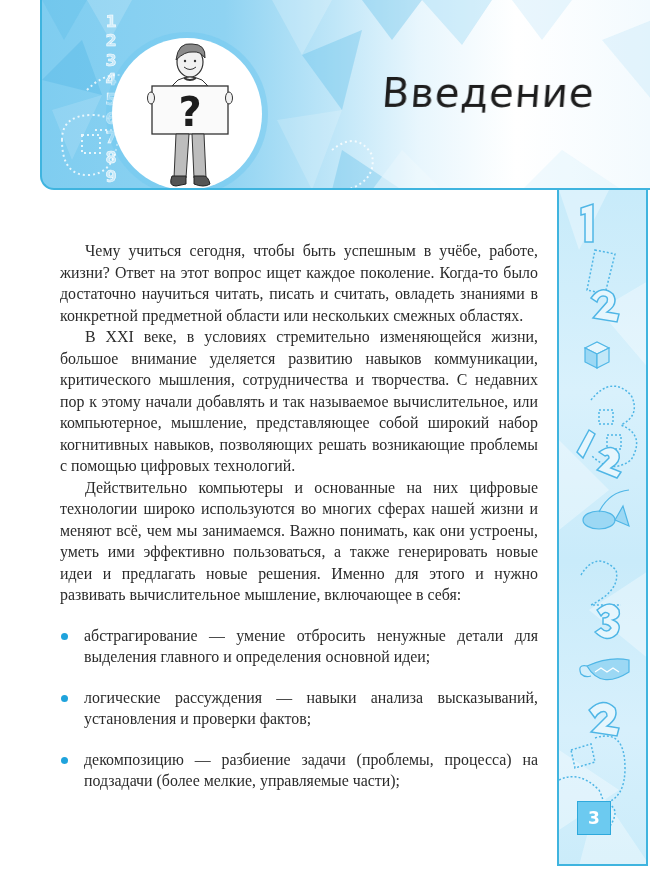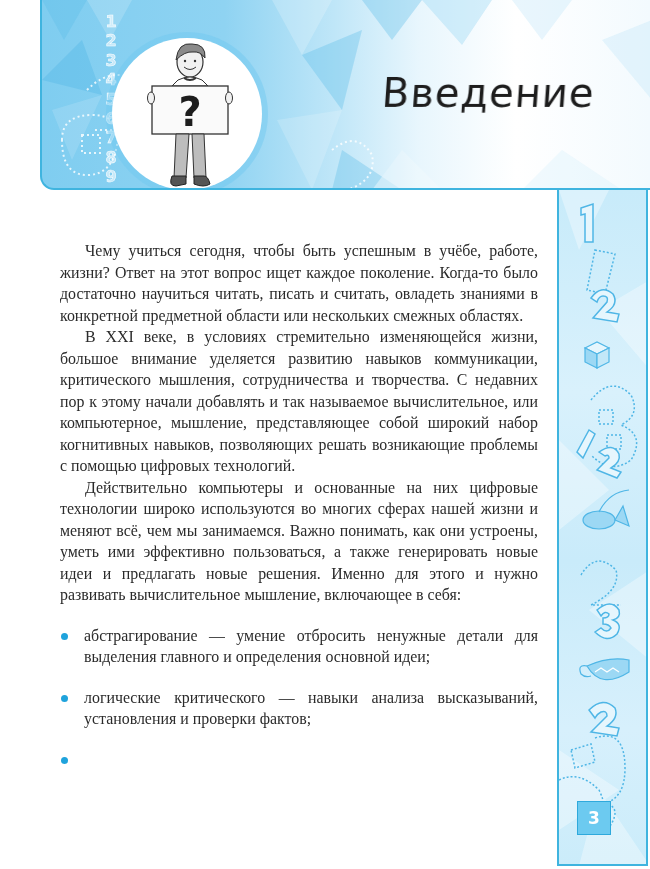--- a/index.html
+++ b/index.html
@@ -193,16 +193,16 @@
   </svg>
   <div class="page-badge">3</div>
 </div>
 
 <div class="content">
   <p>Чему учиться сегодня, чтобы быть успешным в учёбе, работе, жизни? Ответ на этот вопрос ищет каждое поколение. Когда-то было достаточно научиться читать, писать и считать, овладеть знаниями в конкретной предметной области или нескольких смежных областях.</p>
   <p>В XXI веке, в условиях стремительно изменяющейся жизни, большое внимание уделяется развитию навыков коммуникации, критического мышления, сотрудничества и творчества. С недавних пор к этому начали добавлять и так называемое вычислительное, или компьютерное, мышление, представляющее собой широкий набор когнитивных навыков, позволяющих решать возникающие проблемы с помощью цифровых технологий.</p>
   <p>Действительно компьютеры и основанные на них цифровые технологии широко используются во многих сферах нашей жизни и меняют всё, чем мы занимаемся. Важно понимать, как они устроены, уметь ими эффективно пользоваться, а также генерировать новые идеи и предлагать новые решения. Именно для этого и нужно развивать вычислительное мышление, включающее в себя:</p>
   <ul>
     <li><span class="bullet"></span><span>абстрагирование — умение отбросить ненужные детали для выделения главного и определения основной идеи;</span></li>
-    <li><span class="bullet"></span><span>логические критического — навыки анализа высказываний, установления и проверки фактов;</span></li>
-    <li><span class="bullet"></span></li>
+    <li><span class="bullet"></span><span>логические рассуждения — навыки анализа высказываний, установления и проверки фактов;</span></li>
+    <li><span class="bullet"></span><span>декомпозицию — разбиение задачи (проблемы, процесса) на подзадачи (более мелкие, управляемые части);</span></li>
   </ul>
 </div>
 
 </body></html>

